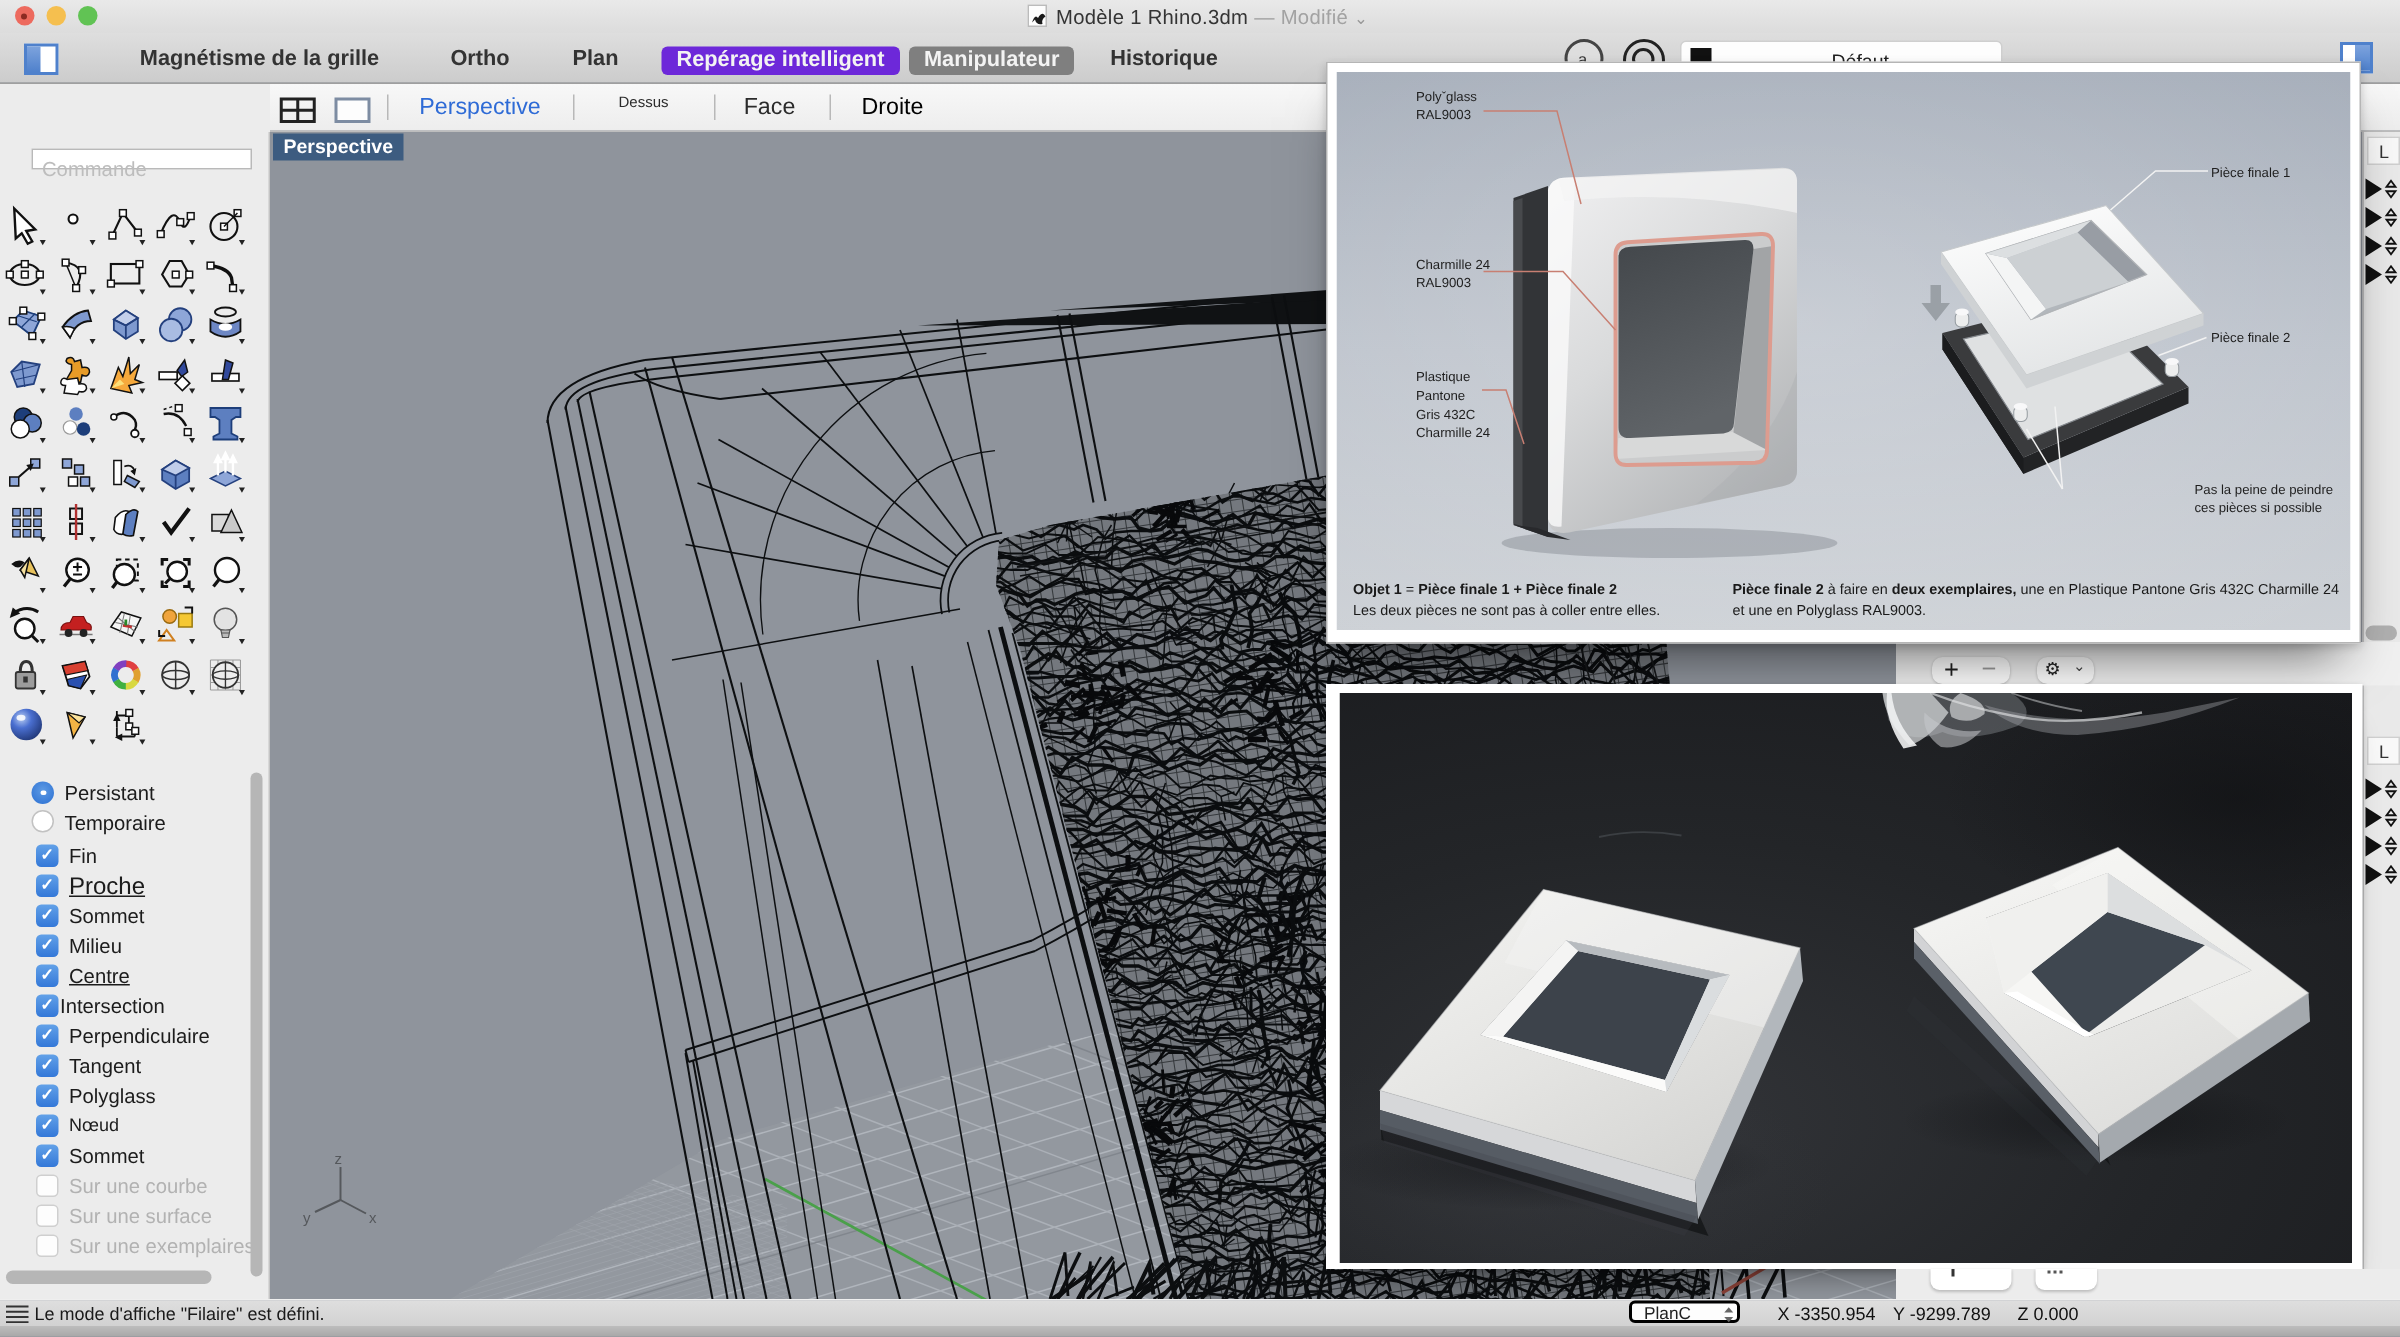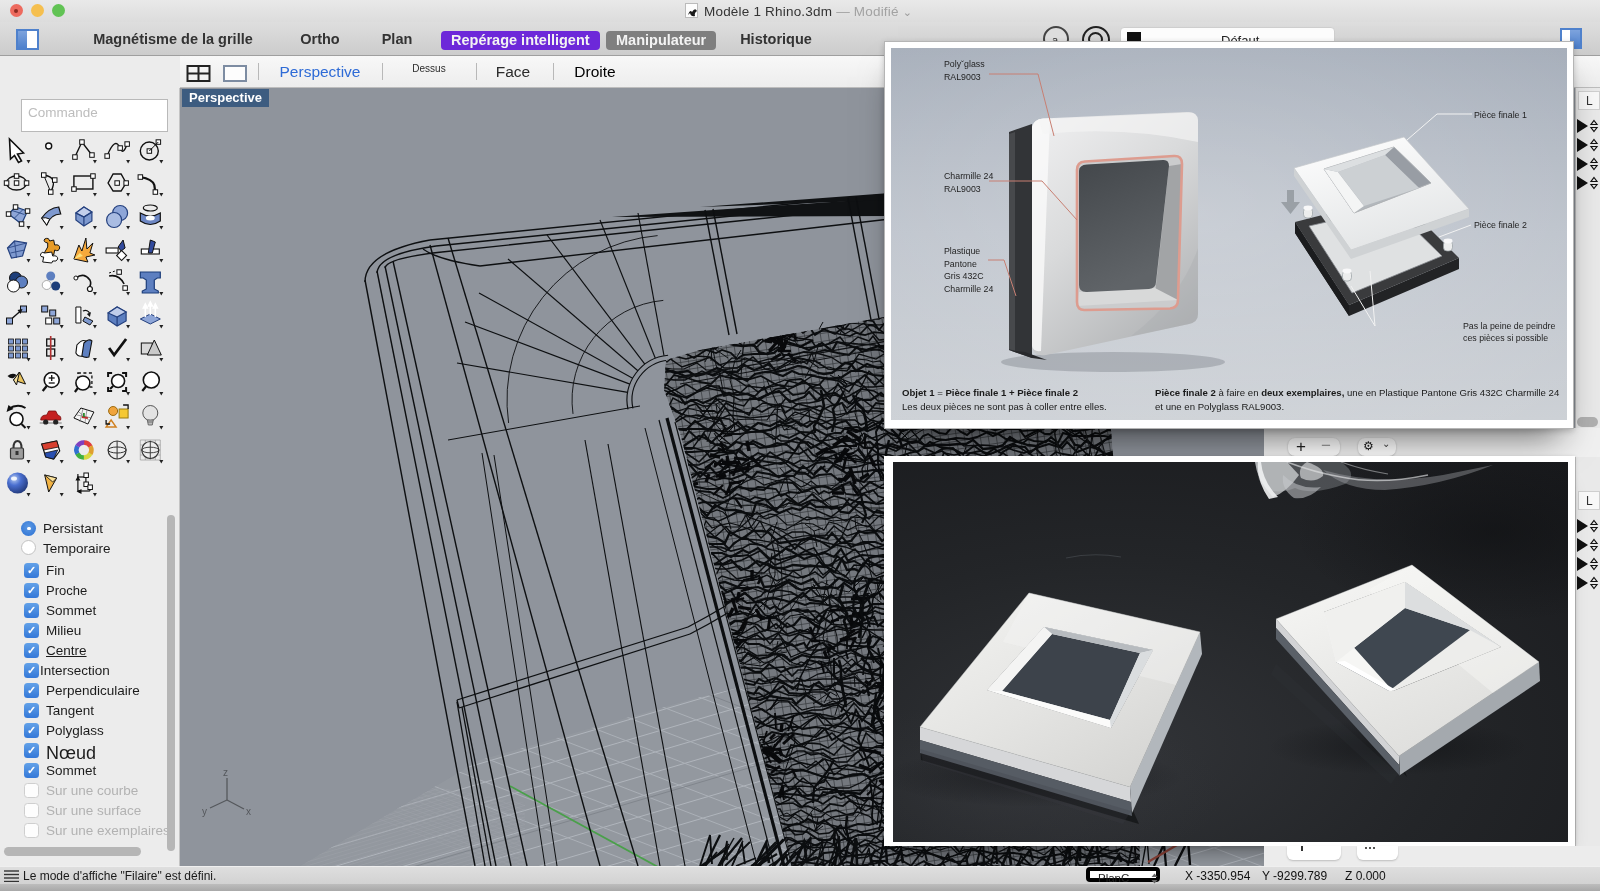--- a/index.html
+++ b/index.html
@@ -48,21 +48,21 @@
   </svg>
 <div class="abs" style="left:258px;top:63px;width:1px;height:17px;background:#b8b8b8;z-index:3;"></div>
 <div class="abs" style="left:382px;top:63px;width:1px;height:17px;background:#b8b8b8;z-index:3;"></div>
 <div class="abs" style="left:476px;top:63px;width:1px;height:17px;background:#b8b8b8;z-index:3;"></div>
 <div class="abs" style="left:553px;top:63px;width:1px;height:17px;background:#b8b8b8;z-index:3;"></div>
 <div class="abs nw" style="left:320px;top:63px;transform:translateX(-50%);font-size:15.5px;color:#2e6bd6;z-index:3;">Perspective</div>
 <div class="abs nw" style="left:429px;top:63px;transform:translateX(-50%);font-size:10px;color:#2b2b2b;z-index:3;">Dessus</div>
 <div class="abs nw" style="left:513px;top:63px;transform:translateX(-50%);font-size:15.5px;color:#2b2b2b;z-index:3;">Face</div>
 <div class="abs nw" style="left:595px;top:63px;transform:translateX(-50%);font-size:15.5px;color:#000000;z-index:3;">Droite</div>
 <div class="abs" style="left:0;top:88px;width:180px;height:778px;background:#ececec;border-right:1px solid #c4c4c4;z-index:1;"></div>
-<div class="abs" style="left:21px;top:99px;width:147px;height:33px;background:#fff;border:1px solid #b9b9b9;z-index:2;">
+<div class="abs" style="left:21px;top:99px;width:147px;height:14px;background:#fff;border:1px solid #b9b9b9;z-index:2;">
     <div class="abs nw" style="left:6px;top:5px;font-size:13.5px;color:#bdbdbd;">Commande</div>
   </div>
 <svg class="abs" style="left:2px;top:135px;z-index:2;" width="176" height="372">
     <g transform="translate(15.5,15)">
       <path d="M-8,-11 L6,3 L0,4 L4,11 L1,12.5 L-3,5.5 L-7,9 Z" fill="#fff" stroke="#111" stroke-width="1.6"></path>
       <path d="M9,10 L13,10 L11,13.5 Z" fill="#222"></path>
     </g>
     <g transform="translate(48.7,15)">
       <circle cx="-2" cy="-4" r="3" fill="#fff" stroke="#111" stroke-width="1.4"></circle>
       <path d="M9,10 L13,10 L11,13.5 Z" fill="#222"></path>
@@ -435,37 +435,37 @@
     </g>
   </svg>
 <div class="abs" style="z-index:2;left:21px;top:520.5px;width:15px;height:15px;border-radius:50%;background:radial-gradient(circle at 50% 40%,#5d9ae4,#2a6fd2);"></div>
 <div class="abs" style="z-index:2;left:27px;top:526.5px;width:3.5px;height:3.5px;border-radius:50%;background:#fff;"></div>
 <div class="abs nw" style="z-index:2;left:43px;top:521px;font-size:13.5px;color:#1c1c1c;">Persistant</div>
 <div class="abs" style="z-index:2;left:21px;top:540px;width:15px;height:15px;border-radius:50%;background:#fff;border:1px solid #c2c2c2;"></div>
 <div class="abs nw" style="z-index:2;left:43px;top:540.5px;font-size:13.5px;color:#1c1c1c;">Temporaire</div>
 <div class="abs" style="z-index:2;left:24px;top:562.5px;width:15px;height:15px;border-radius:3.5px;background:linear-gradient(#62a1e8,#3478d8);color:#fff;font-size:11px;font-weight:700;text-align:center;line-height:15px;">✓</div>
 <div class="abs nw" style="z-index:2;left:46px;top:563px;font-size:13.5px;color:#1c1c1c;">Fin</div>
 <div class="abs" style="z-index:2;left:24px;top:582.5px;width:15px;height:15px;border-radius:3.5px;background:linear-gradient(#62a1e8,#3478d8);color:#fff;font-size:11px;font-weight:700;text-align:center;line-height:15px;">✓</div>
-<div class="abs nw" style="z-index:2;left:46px;top:583px;font-size:13px;color:#1c1c1c;">Proche</div>
+<div class="abs nw" style="z-index:2;left:46px;top:583px;font-size:16px;color:#1c1c1c;text-decoration:underline;">Proche</div>
 <div class="abs" style="z-index:2;left:24px;top:602.5px;width:15px;height:15px;border-radius:3.5px;background:linear-gradient(#62a1e8,#3478d8);color:#fff;font-size:11px;font-weight:700;text-align:center;line-height:15px;">✓</div>
 <div class="abs nw" style="z-index:2;left:46px;top:603px;font-size:13.5px;color:#1c1c1c;">Sommet</div>
 <div class="abs" style="z-index:2;left:24px;top:622.5px;width:15px;height:15px;border-radius:3.5px;background:linear-gradient(#62a1e8,#3478d8);color:#fff;font-size:11px;font-weight:700;text-align:center;line-height:15px;">✓</div>
 <div class="abs nw" style="z-index:2;left:46px;top:623px;font-size:13.5px;color:#1c1c1c;">Milieu</div>
 <div class="abs" style="z-index:2;left:24px;top:642.5px;width:15px;height:15px;border-radius:3.5px;background:linear-gradient(#62a1e8,#3478d8);color:#fff;font-size:11px;font-weight:700;text-align:center;line-height:15px;">✓</div>
 <div class="abs nw" style="z-index:2;left:46px;top:643px;font-size:13.5px;color:#1c1c1c;text-decoration:underline;">Centre</div>
 <div class="abs" style="z-index:2;left:24px;top:662.5px;width:15px;height:15px;border-radius:3.5px;background:linear-gradient(#62a1e8,#3478d8);color:#fff;font-size:11px;font-weight:700;text-align:center;line-height:15px;">✓</div>
 <div class="abs nw" style="z-index:2;left:40px;top:663px;font-size:13.5px;color:#1c1c1c;">Intersection</div>
 <div class="abs" style="z-index:2;left:24px;top:682.5px;width:15px;height:15px;border-radius:3.5px;background:linear-gradient(#62a1e8,#3478d8);color:#fff;font-size:11px;font-weight:700;text-align:center;line-height:15px;">✓</div>
 <div class="abs nw" style="z-index:2;left:46px;top:683px;font-size:13.5px;color:#1c1c1c;">Perpendiculaire</div>
 <div class="abs" style="z-index:2;left:24px;top:702.5px;width:15px;height:15px;border-radius:3.5px;background:linear-gradient(#62a1e8,#3478d8);color:#fff;font-size:11px;font-weight:700;text-align:center;line-height:15px;">✓</div>
 <div class="abs nw" style="z-index:2;left:46px;top:703px;font-size:13.5px;color:#1c1c1c;">Tangent</div>
 <div class="abs" style="z-index:2;left:24px;top:722.5px;width:15px;height:15px;border-radius:3.5px;background:linear-gradient(#62a1e8,#3478d8);color:#fff;font-size:11px;font-weight:700;text-align:center;line-height:15px;">✓</div>
 <div class="abs nw" style="z-index:2;left:46px;top:723px;font-size:13.5px;color:#1c1c1c;">Polyglass</div>
 <div class="abs" style="z-index:2;left:24px;top:742.5px;width:15px;height:15px;border-radius:3.5px;background:linear-gradient(#62a1e8,#3478d8);color:#fff;font-size:11px;font-weight:700;text-align:center;line-height:15px;">✓</div>
-<div class="abs nw" style="z-index:2;left:46px;top:743px;font-size:18px;color:#1c1c1c;">Nœud</div>
+<div class="abs nw" style="z-index:2;left:46px;top:743px;font-size:12px;color:#1c1c1c;">Nœud</div>
 <div class="abs" style="z-index:2;left:24px;top:762.5px;width:15px;height:15px;border-radius:3.5px;background:linear-gradient(#62a1e8,#3478d8);color:#fff;font-size:11px;font-weight:700;text-align:center;line-height:15px;">✓</div>
 <div class="abs nw" style="z-index:2;left:46px;top:763px;font-size:13.5px;color:#1c1c1c;">Sommet</div>
 <div class="abs" style="z-index:2;left:24px;top:782.5px;width:15px;height:15px;border-radius:3.5px;background:#fdfdfd;border:1px solid #cfcfcf;"></div>
 <div class="abs nw" style="z-index:2;left:46px;top:783px;font-size:13.5px;color:#b2b2b2;">Sur une courbe</div>
 <div class="abs" style="z-index:2;left:24px;top:802.5px;width:15px;height:15px;border-radius:3.5px;background:#fdfdfd;border:1px solid #cfcfcf;"></div>
 <div class="abs nw" style="z-index:2;left:46px;top:803px;font-size:13.5px;color:#b2b2b2;">Sur une surface</div>
 <div class="abs" style="z-index:2;left:24px;top:822.5px;width:15px;height:15px;border-radius:3.5px;background:#fdfdfd;border:1px solid #cfcfcf;"></div>
 <div class="abs nw" style="z-index:2;left:46px;top:823px;font-size:13.5px;color:#b2b2b2;">Sur une exemplaires</div>
 <div class="abs" style="left:167px;top:515px;width:8px;height:336px;border-radius:4px;background:#b6b6b6;z-index:2;"></div>
 <div class="abs" style="left:4px;top:847px;width:137px;height:9px;border-radius:4.5px;background:#b6b6b6;z-index:2;"></div>
@@ -1996,21 +1996,21 @@
 <div class="abs" style="left:0;top:884px;width:1600px;height:7px;background:linear-gradient(#bdbdbd,#a8a8a8);z-index:20;"></div>
 <svg class="abs" style="left:3px;top:869px;z-index:21;" width="17" height="13">
     <g stroke="#333" stroke-width="1.4">
       <line x1="1" y1="2" x2="16" y2="2"></line>
       <line x1="1" y1="5.5" x2="16" y2="5.5"></line>
       <line x1="1" y1="9" x2="16" y2="9"></line>
       <line x1="1" y1="12.5" x2="16" y2="12.5"></line>
     </g>
   </svg>
 <div class="abs nw" style="left:23px;top:869px;font-size:12px;color:#1a1a1a;z-index:21;">Le mode d'affiche "Filaire" est défini.</div>
-<div class="abs" style="left:1086px;top:867px;width:74px;height:15px;background:#fdfdfd;border:4px solid #000000;border-radius:4px;z-index:21;">
+<div class="abs" style="left:1086px;top:867px;width:74px;height:15px;background:#fdfdfd;border:2px solid #000000;border-radius:4px;z-index:21;">
     <div class="abs nw" style="left:8px;top:1px;font-size:11.5px;color:#222;">PlanC</div>
     <svg class="abs" style="left:60px;top:2px;" width="9" height="11">
       <path d="M1.5,4 L4.5,0.5 L7.5,4 Z" fill="#666"></path>
       <path d="M1.5,7 L4.5,10.5 L7.5,7 Z" fill="#666"></path>
     </svg>
   </div>
 <div class="abs nw" style="left:1185px;top:869px;font-size:12px;color:#111;z-index:21;">X  -3350.954</div>
 <div class="abs nw" style="left:1262px;top:869px;font-size:12px;color:#111;z-index:21;">Y  -9299.789</div>
 <div class="abs nw" style="left:1345px;top:869px;font-size:12px;color:#111;z-index:21;">Z  0.000</div>
 <div class="abs" style="left:884px;top:41px;width:690px;height:388px;background:#fff;border:1px solid #b5b5b5;box-shadow:0 22px 34px -14px rgba(0,0,0,0.55),0 2px 6px rgba(0,0,0,0.18);z-index:10;"></div>

